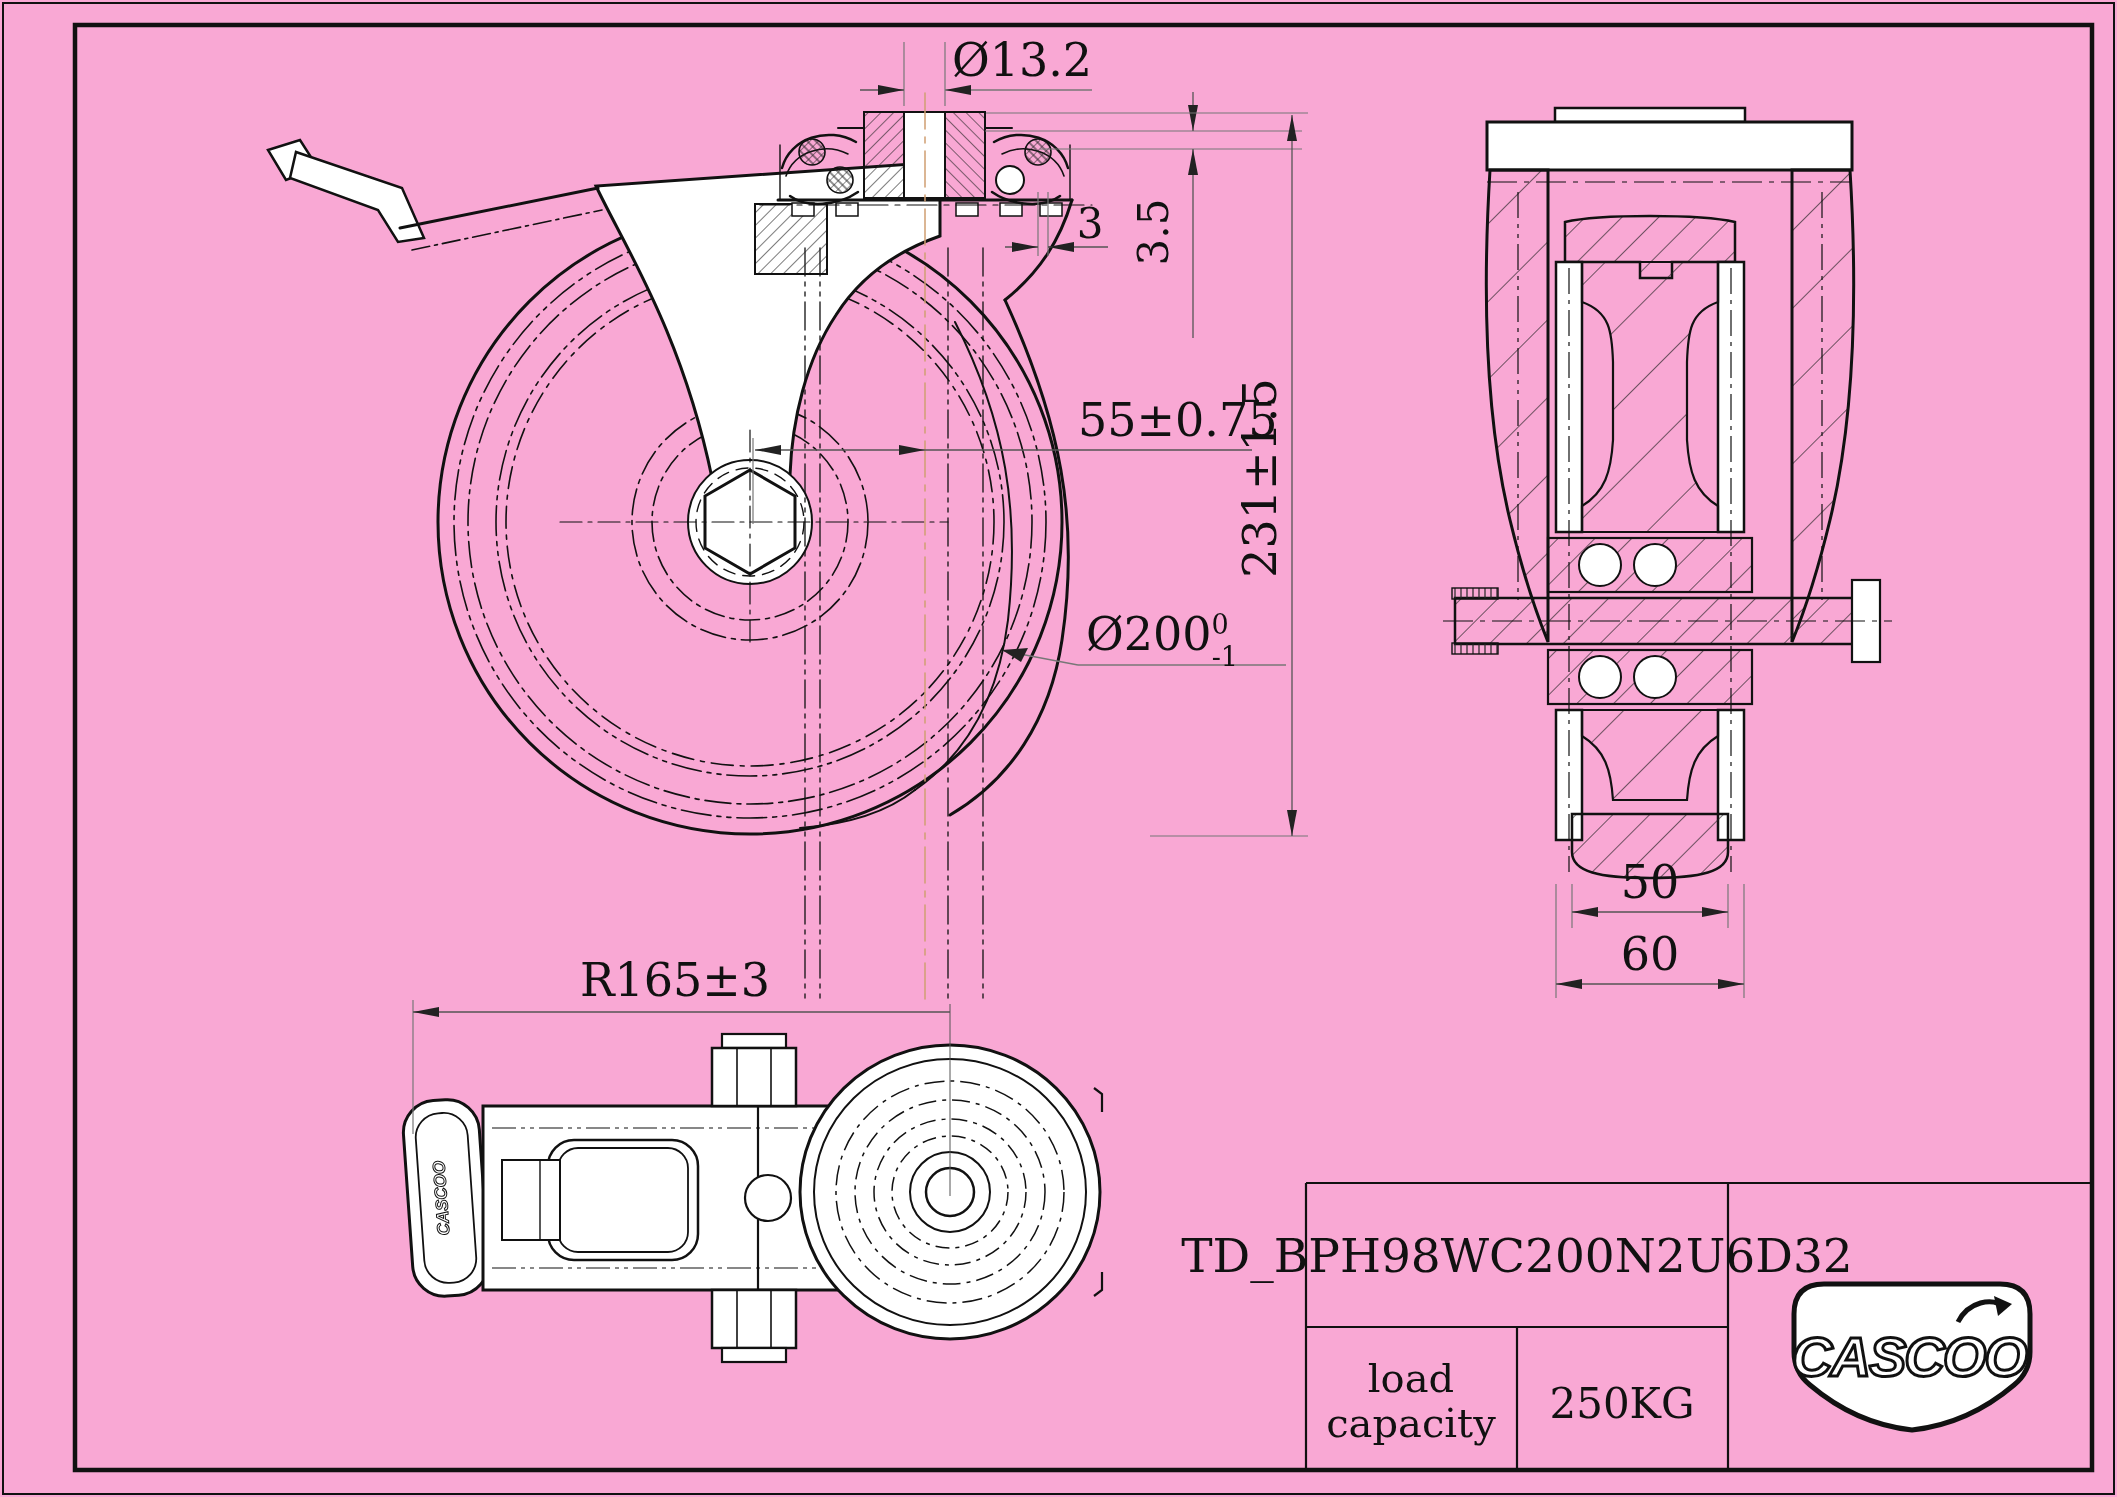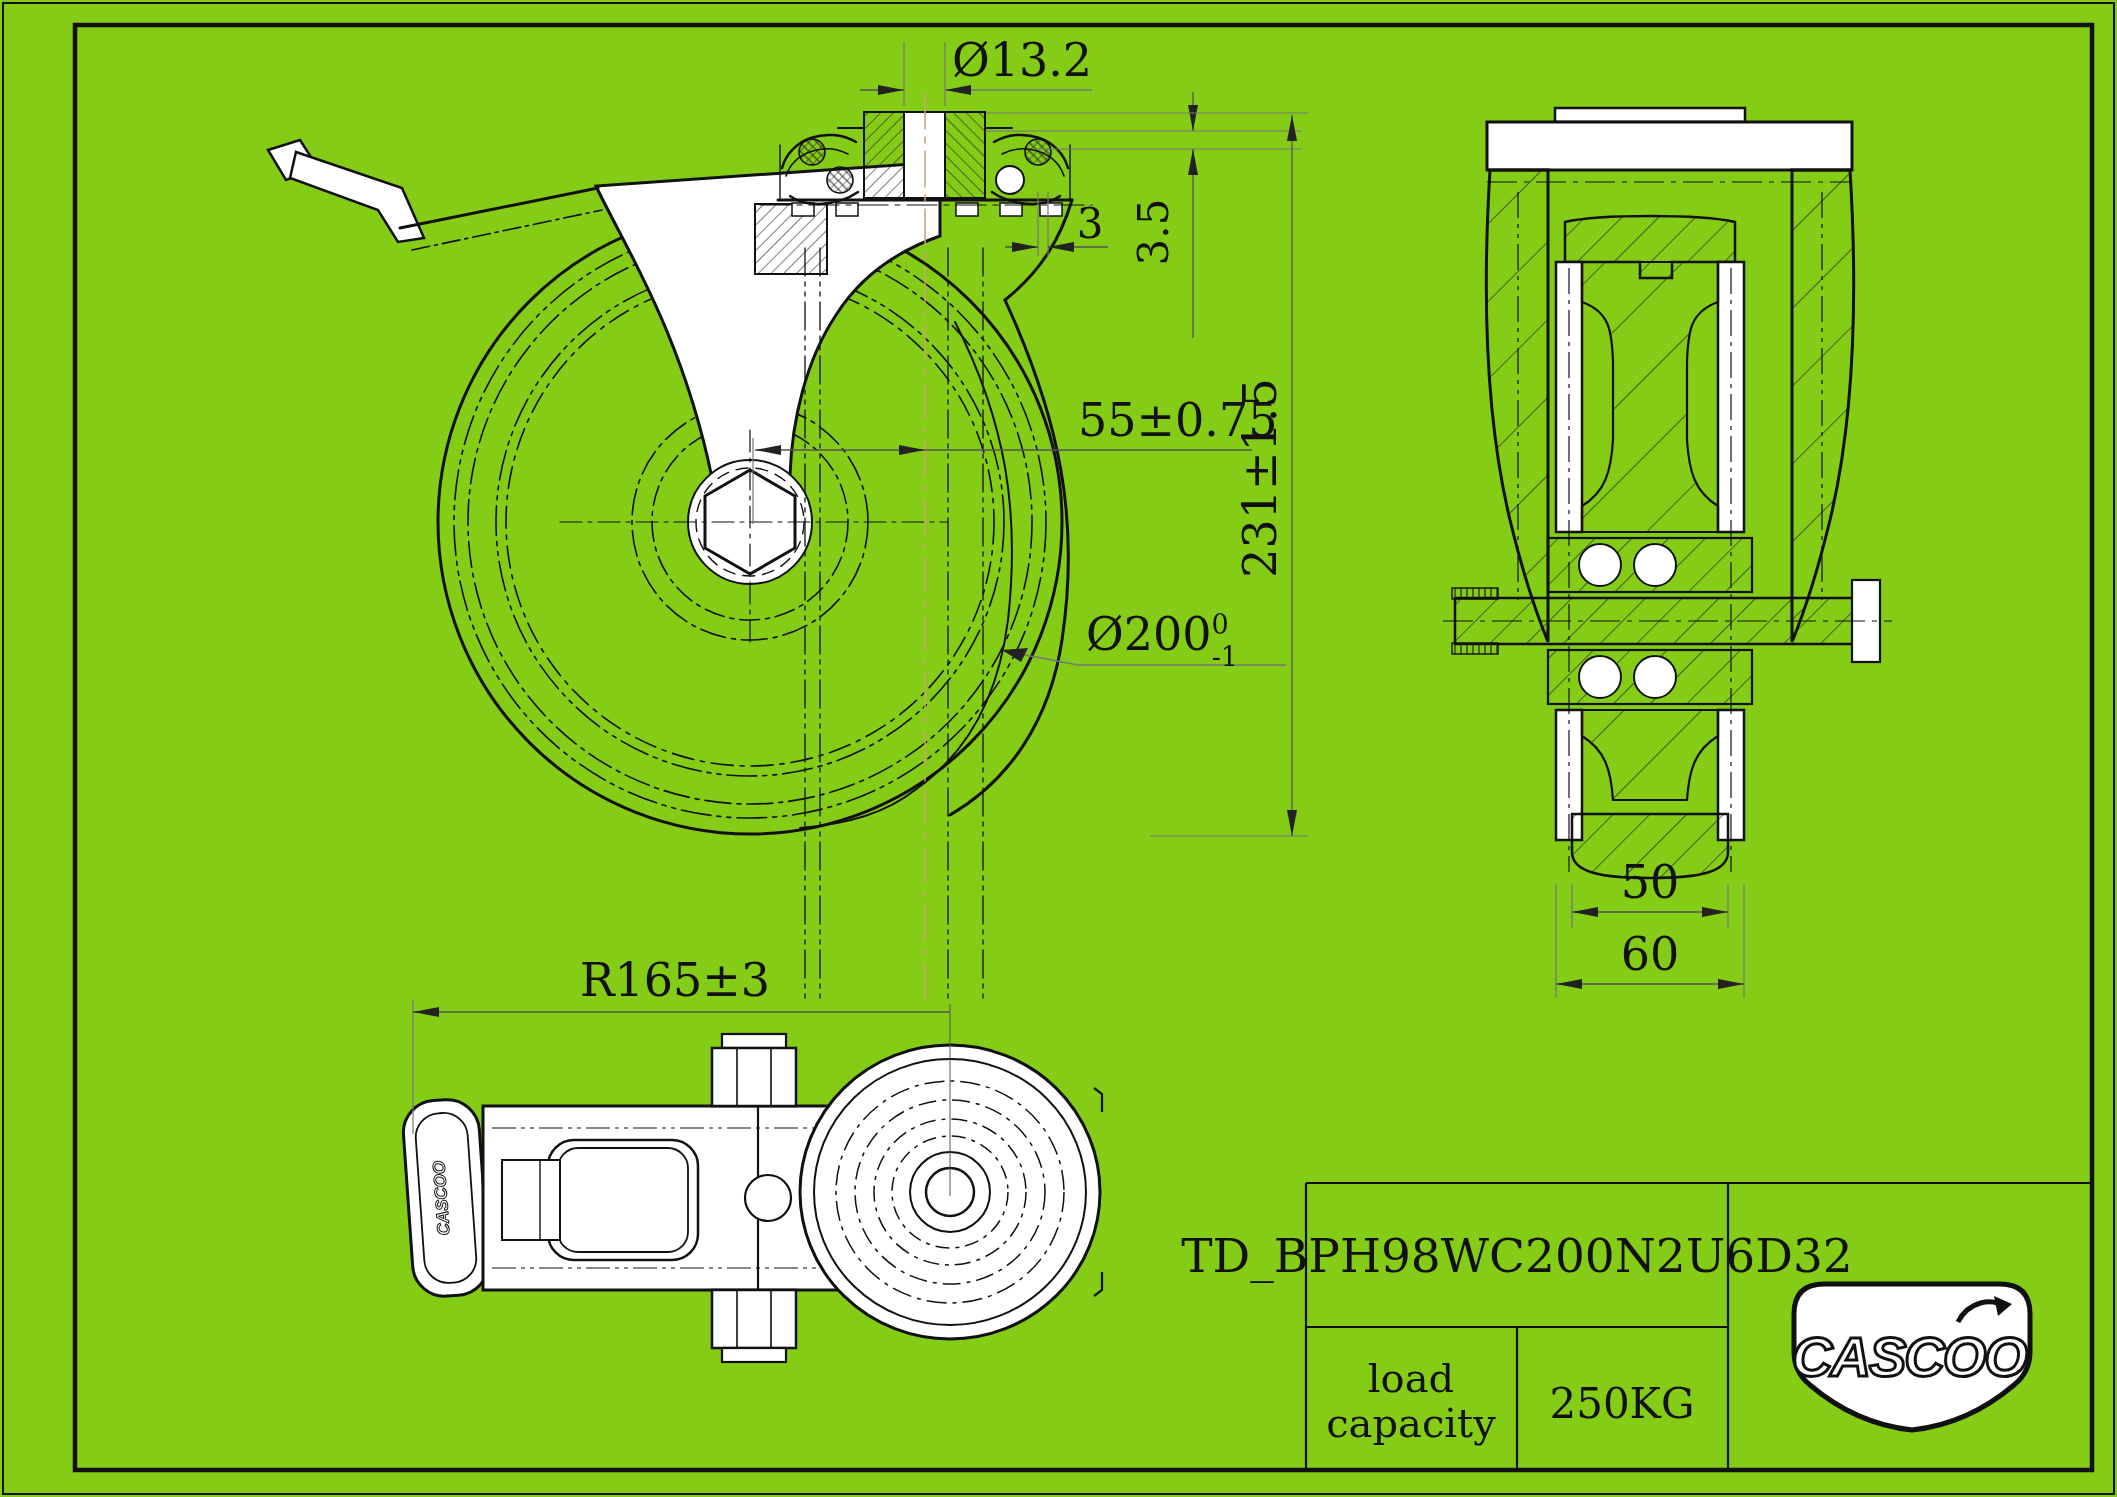--- a/index.html
+++ b/index.html
@@ -1,16 +1,16 @@
 <!DOCTYPE html>
 <html><head>
 <meta charset="utf-8">
 <style>
   html,body{margin:0;padding:0;background:#ffffff;}
-  .sheet{width:2117px;height:1497px;position:relative;background:#84cc16;}
+  .sheet{width:2117px;height:1497px;position:relative;background:#f9a8d4;}
   svg{display:block;}
   .dim{font-family:"DejaVu Serif","Liberation Serif",serif;fill:#111;}
   .tb{font-family:"DejaVu Serif","Liberation Serif",serif;fill:#111;}
   .logo-word{font-family:"Liberation Sans","DejaVu Sans",sans-serif;font-weight:bold;font-style:italic;letter-spacing:-2px;}
   .pedal-word{font-family:"Liberation Sans","DejaVu Sans",sans-serif;font-weight:bold;font-style:italic;}
 </style>
 </head>
 <body>
 
 <div class="sheet">

